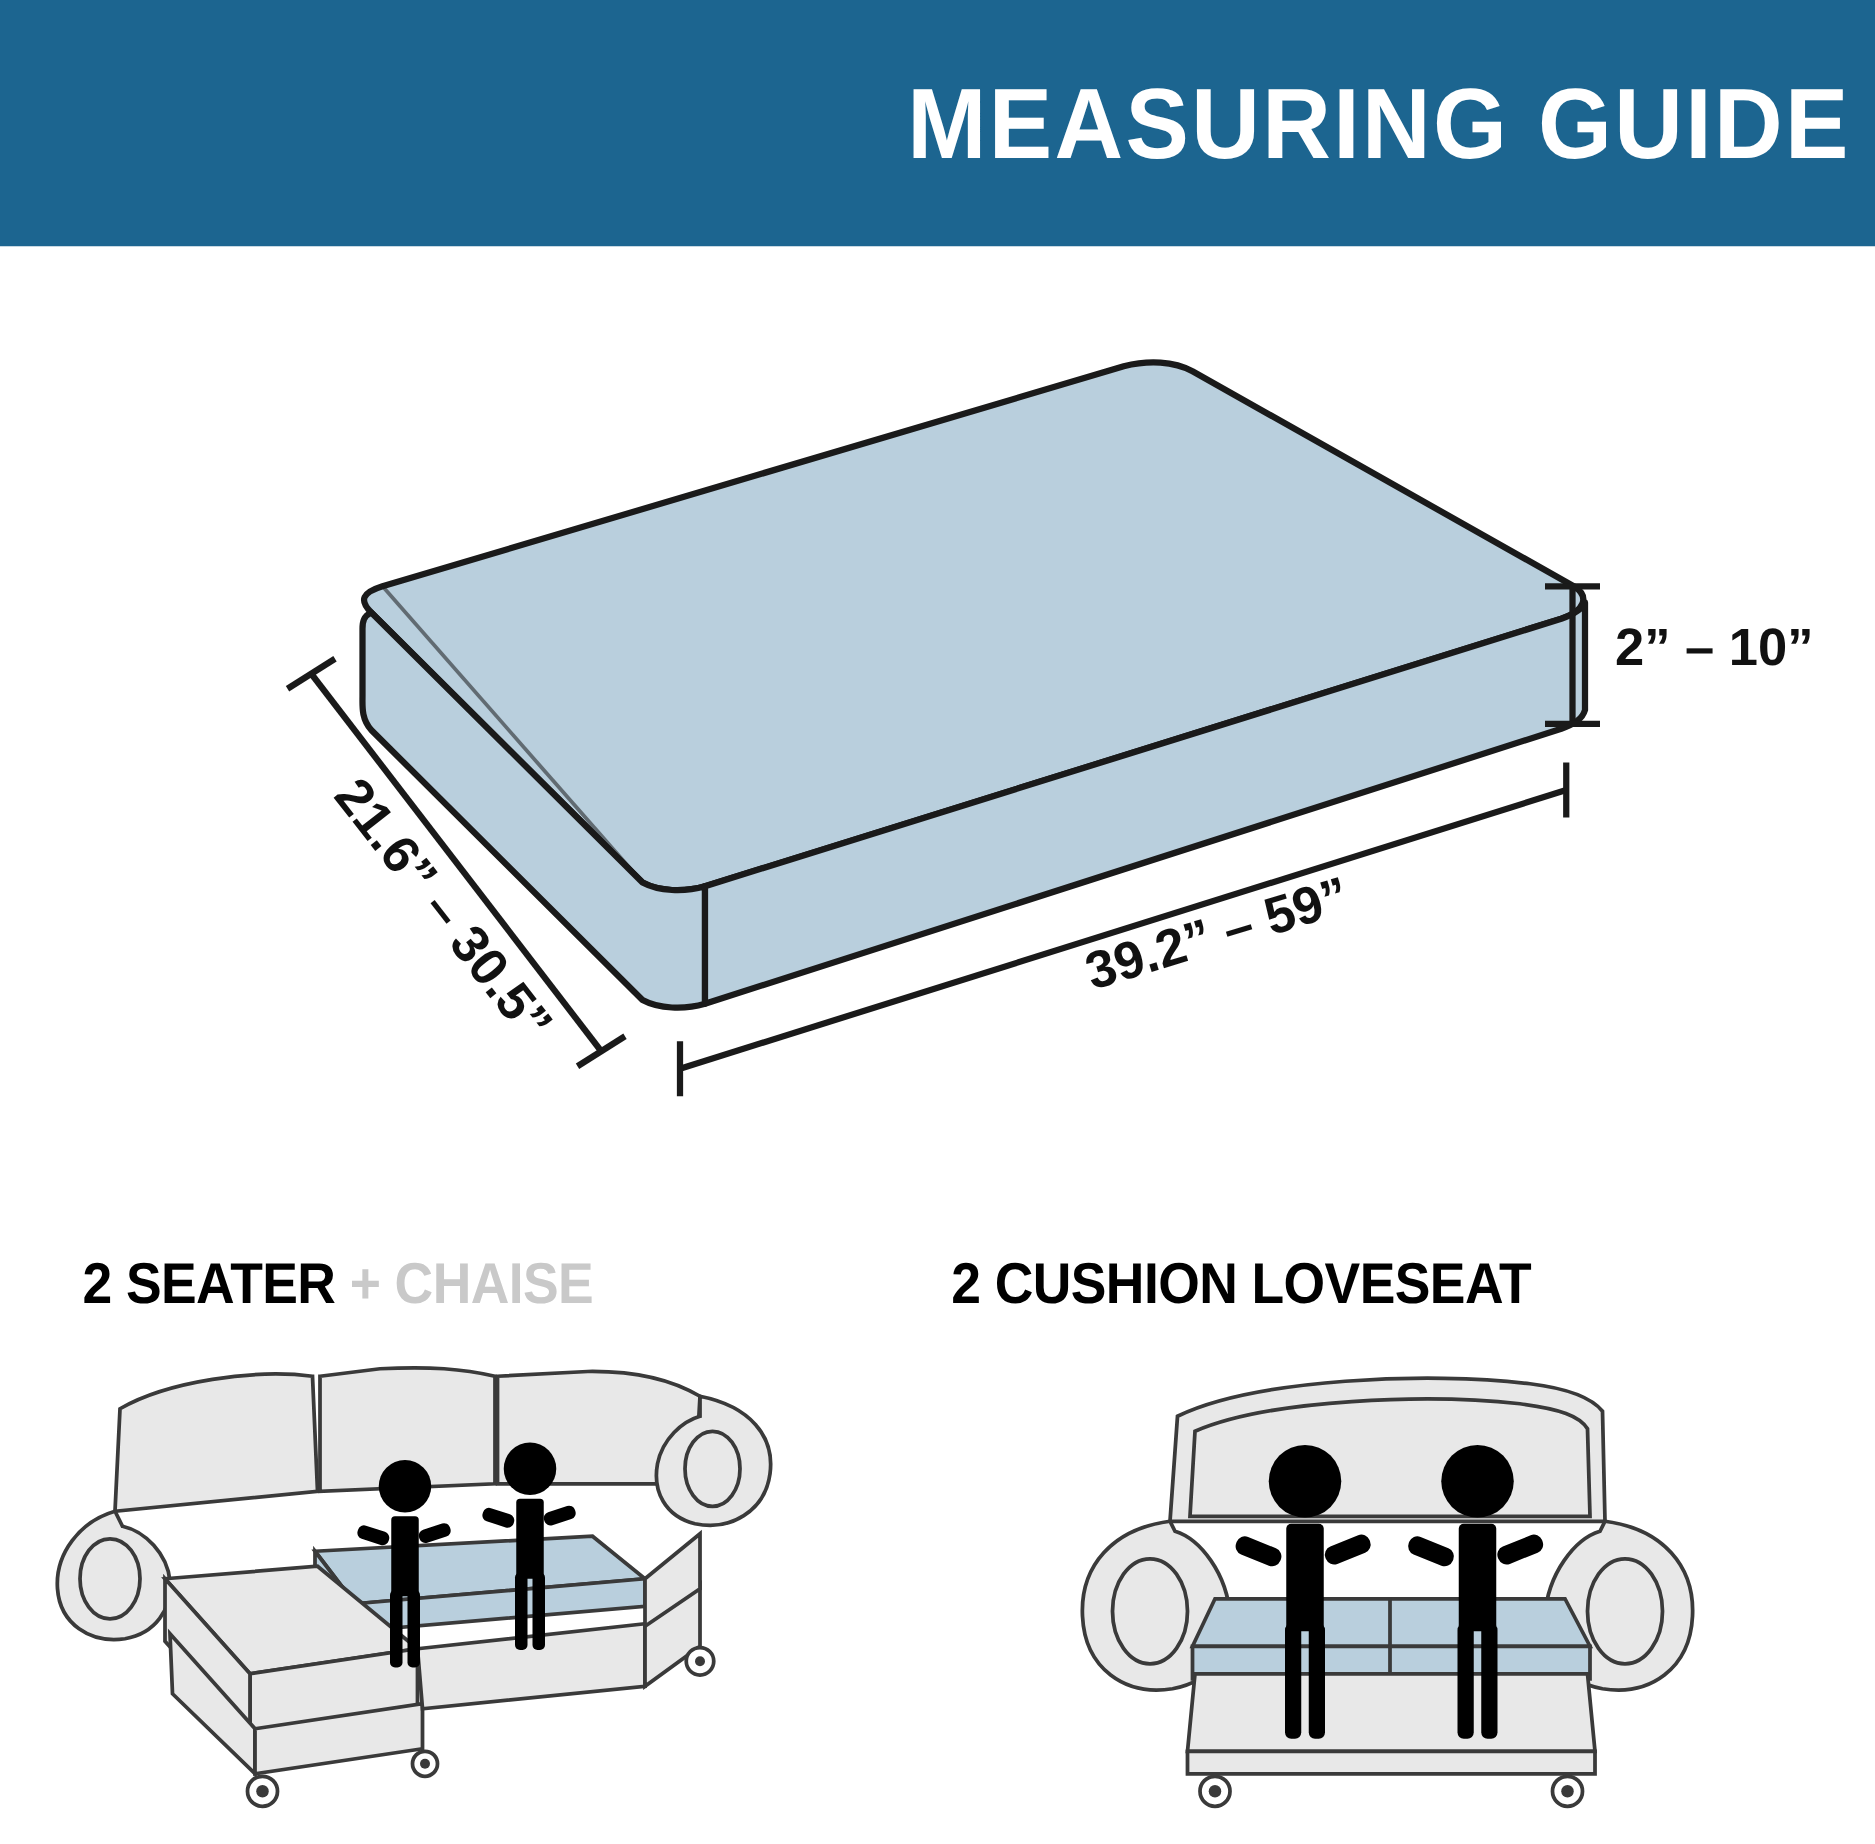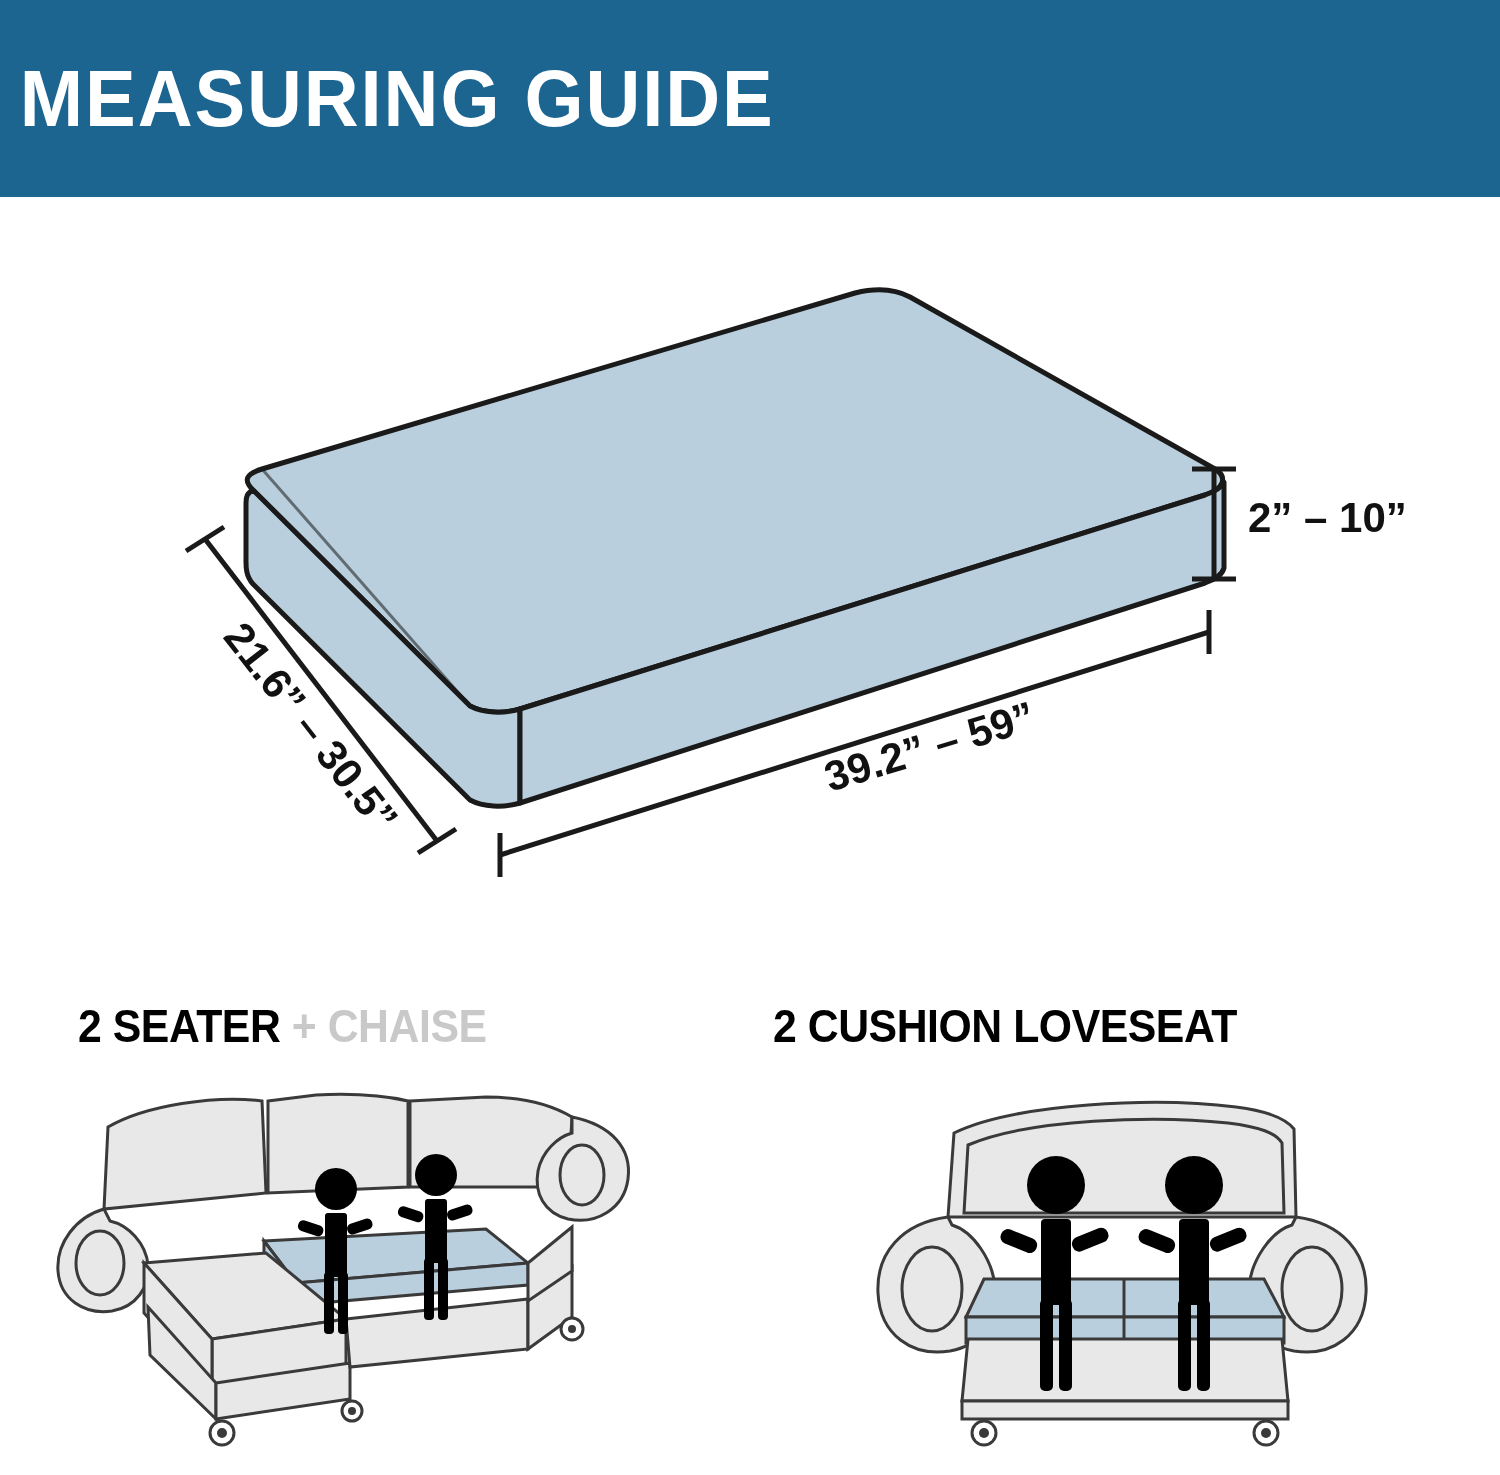--- a/index.html
+++ b/index.html
@@ -18,55 +18,56 @@
   
   .header {
     position: absolute;
     left: 0;
     top: 0;
     width: 1500px;
     height: 197px;
     background: #1c6590;
     display: flex;
     align-items: center;
-    justify-content: flex-start;
+    justify-content: flex-end;
   }
   .header-title {
     color: #ffffff;
     font-family: "Liberation Sans", sans-serif;
     font-weight: bold;
     font-size: 80px;
     letter-spacing: 2px;
     text-align: center;
     line-height: 1;
     transform: scaleX(0.95);
   }
 
   
   .cushion-area {
     position: absolute;
     left: 0;
     top: 197px;
     width: 1332px;
     height: 760px;
+    padding-left: 44px;
   }
   .cushion-area svg {
     display: block;
   }
 
   .dim-label {
     font-family: "Liberation Sans", sans-serif;
     font-weight: bold;
     fill: #111111;
   }
 
   
   .panels {
     position: absolute;
-    left: 16px;
+    left: 4px;
     top: 957px;
     width: 1188px;
     height: 518px;
   }
   .panel {
     position: absolute;
     top: 0;
     height: 518px;
   }
   .panel-left  { left: 0px;  width: 700px; }

